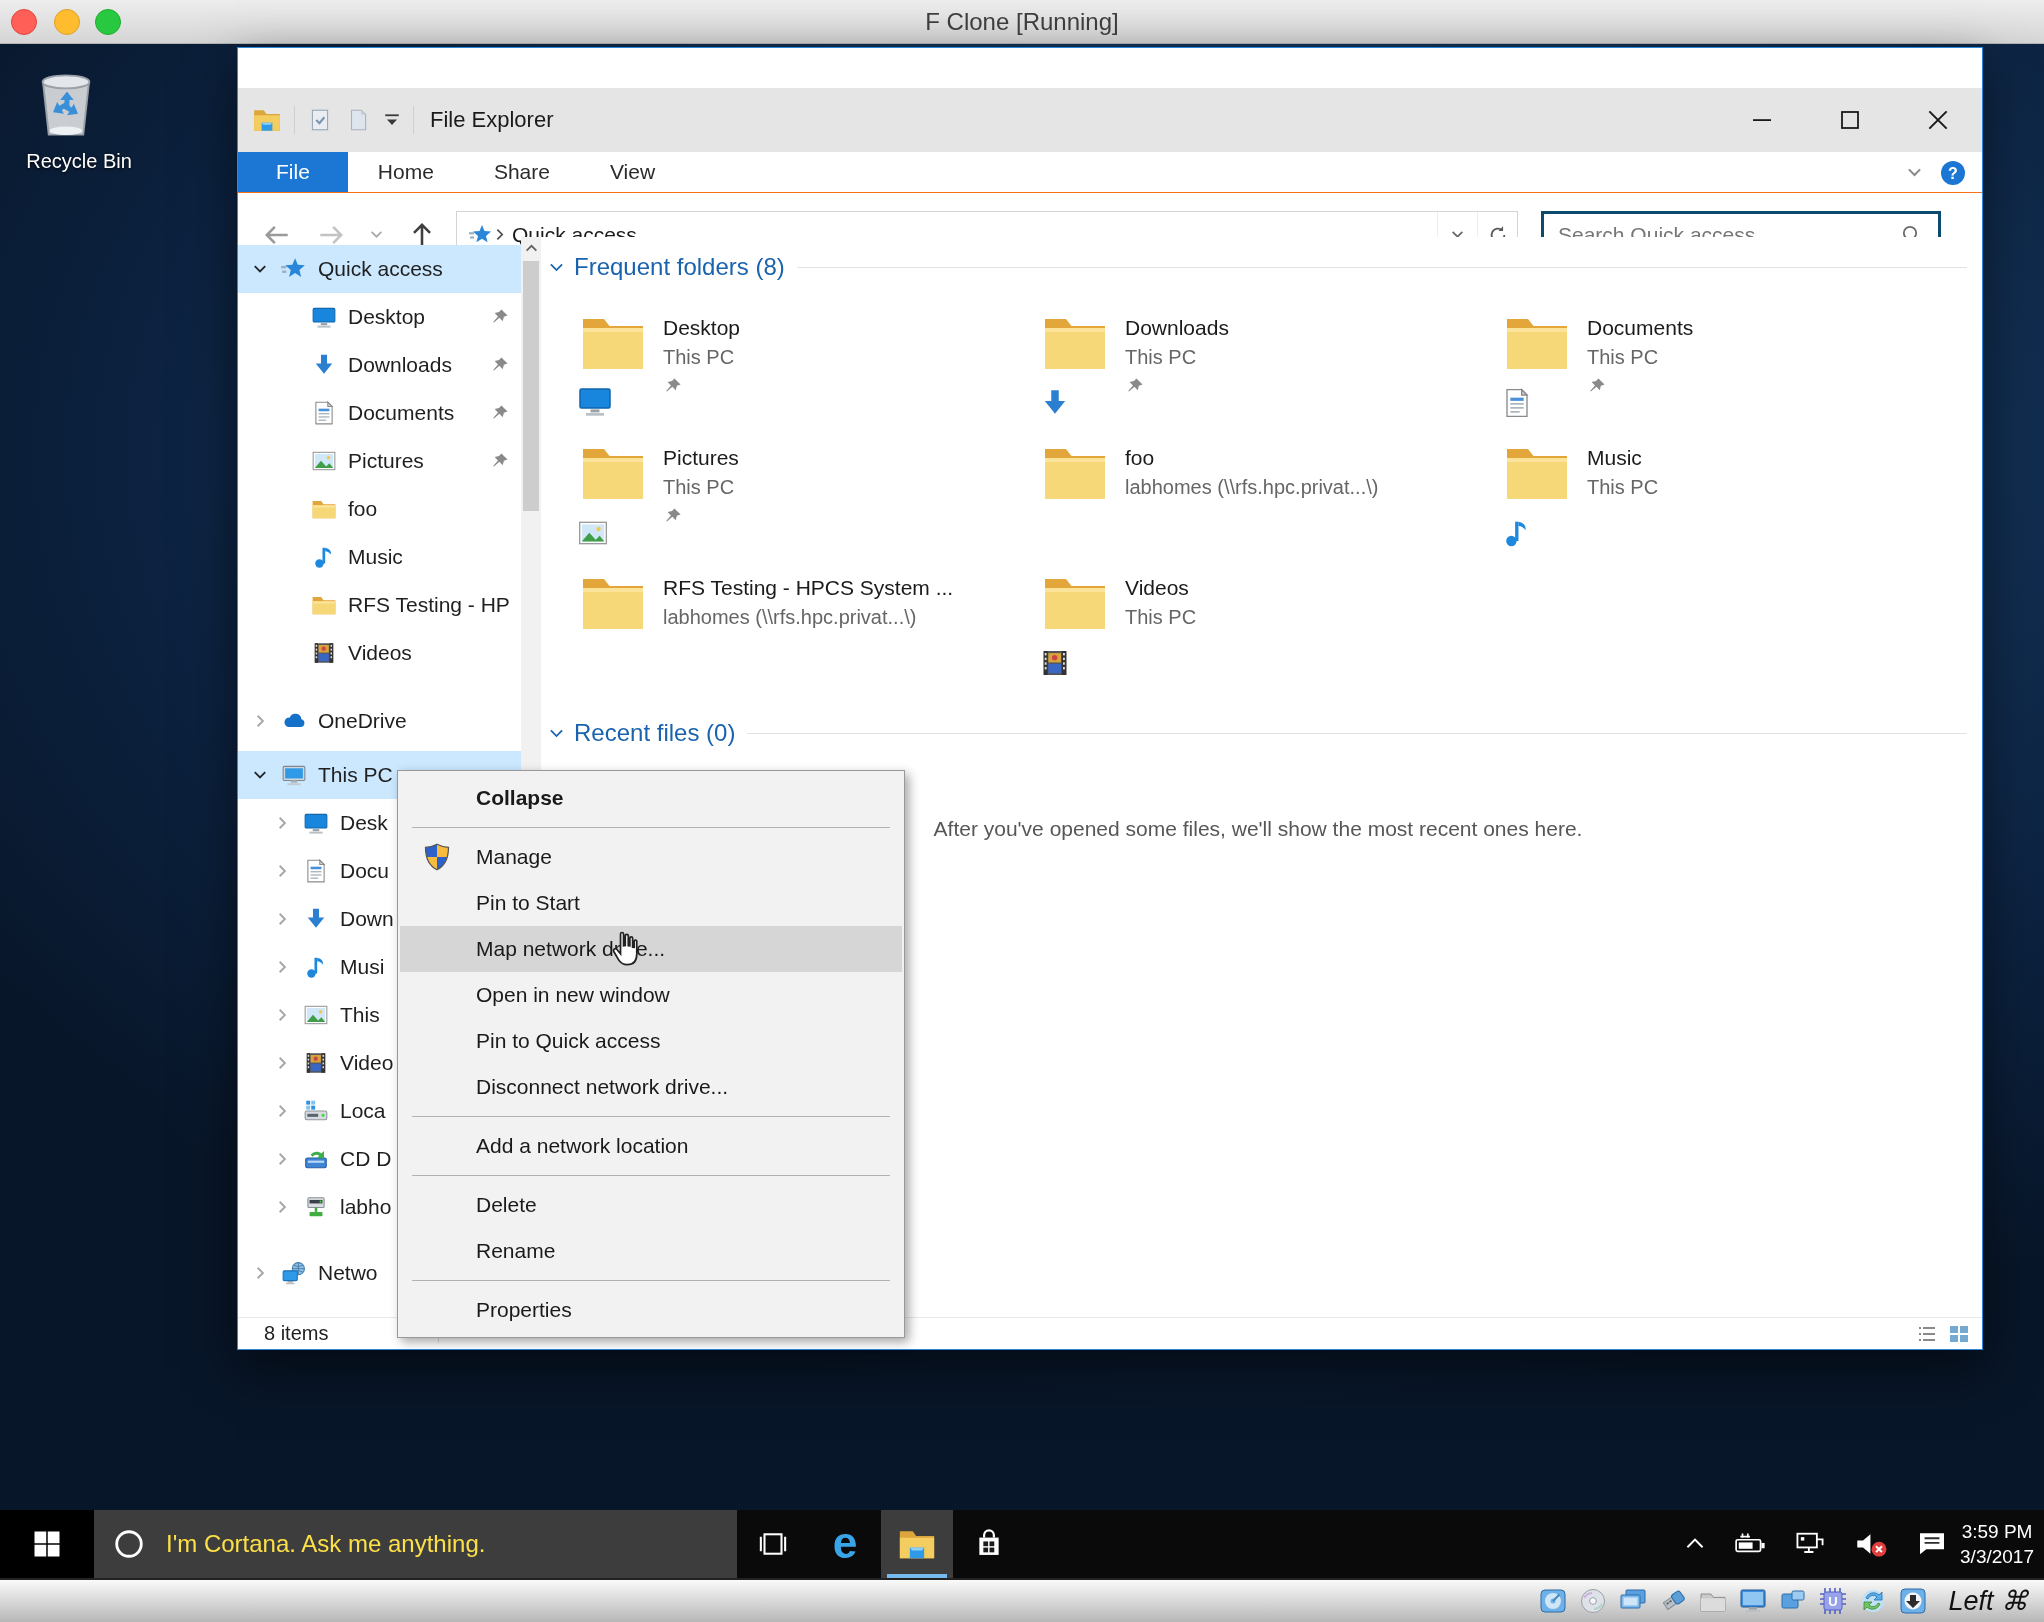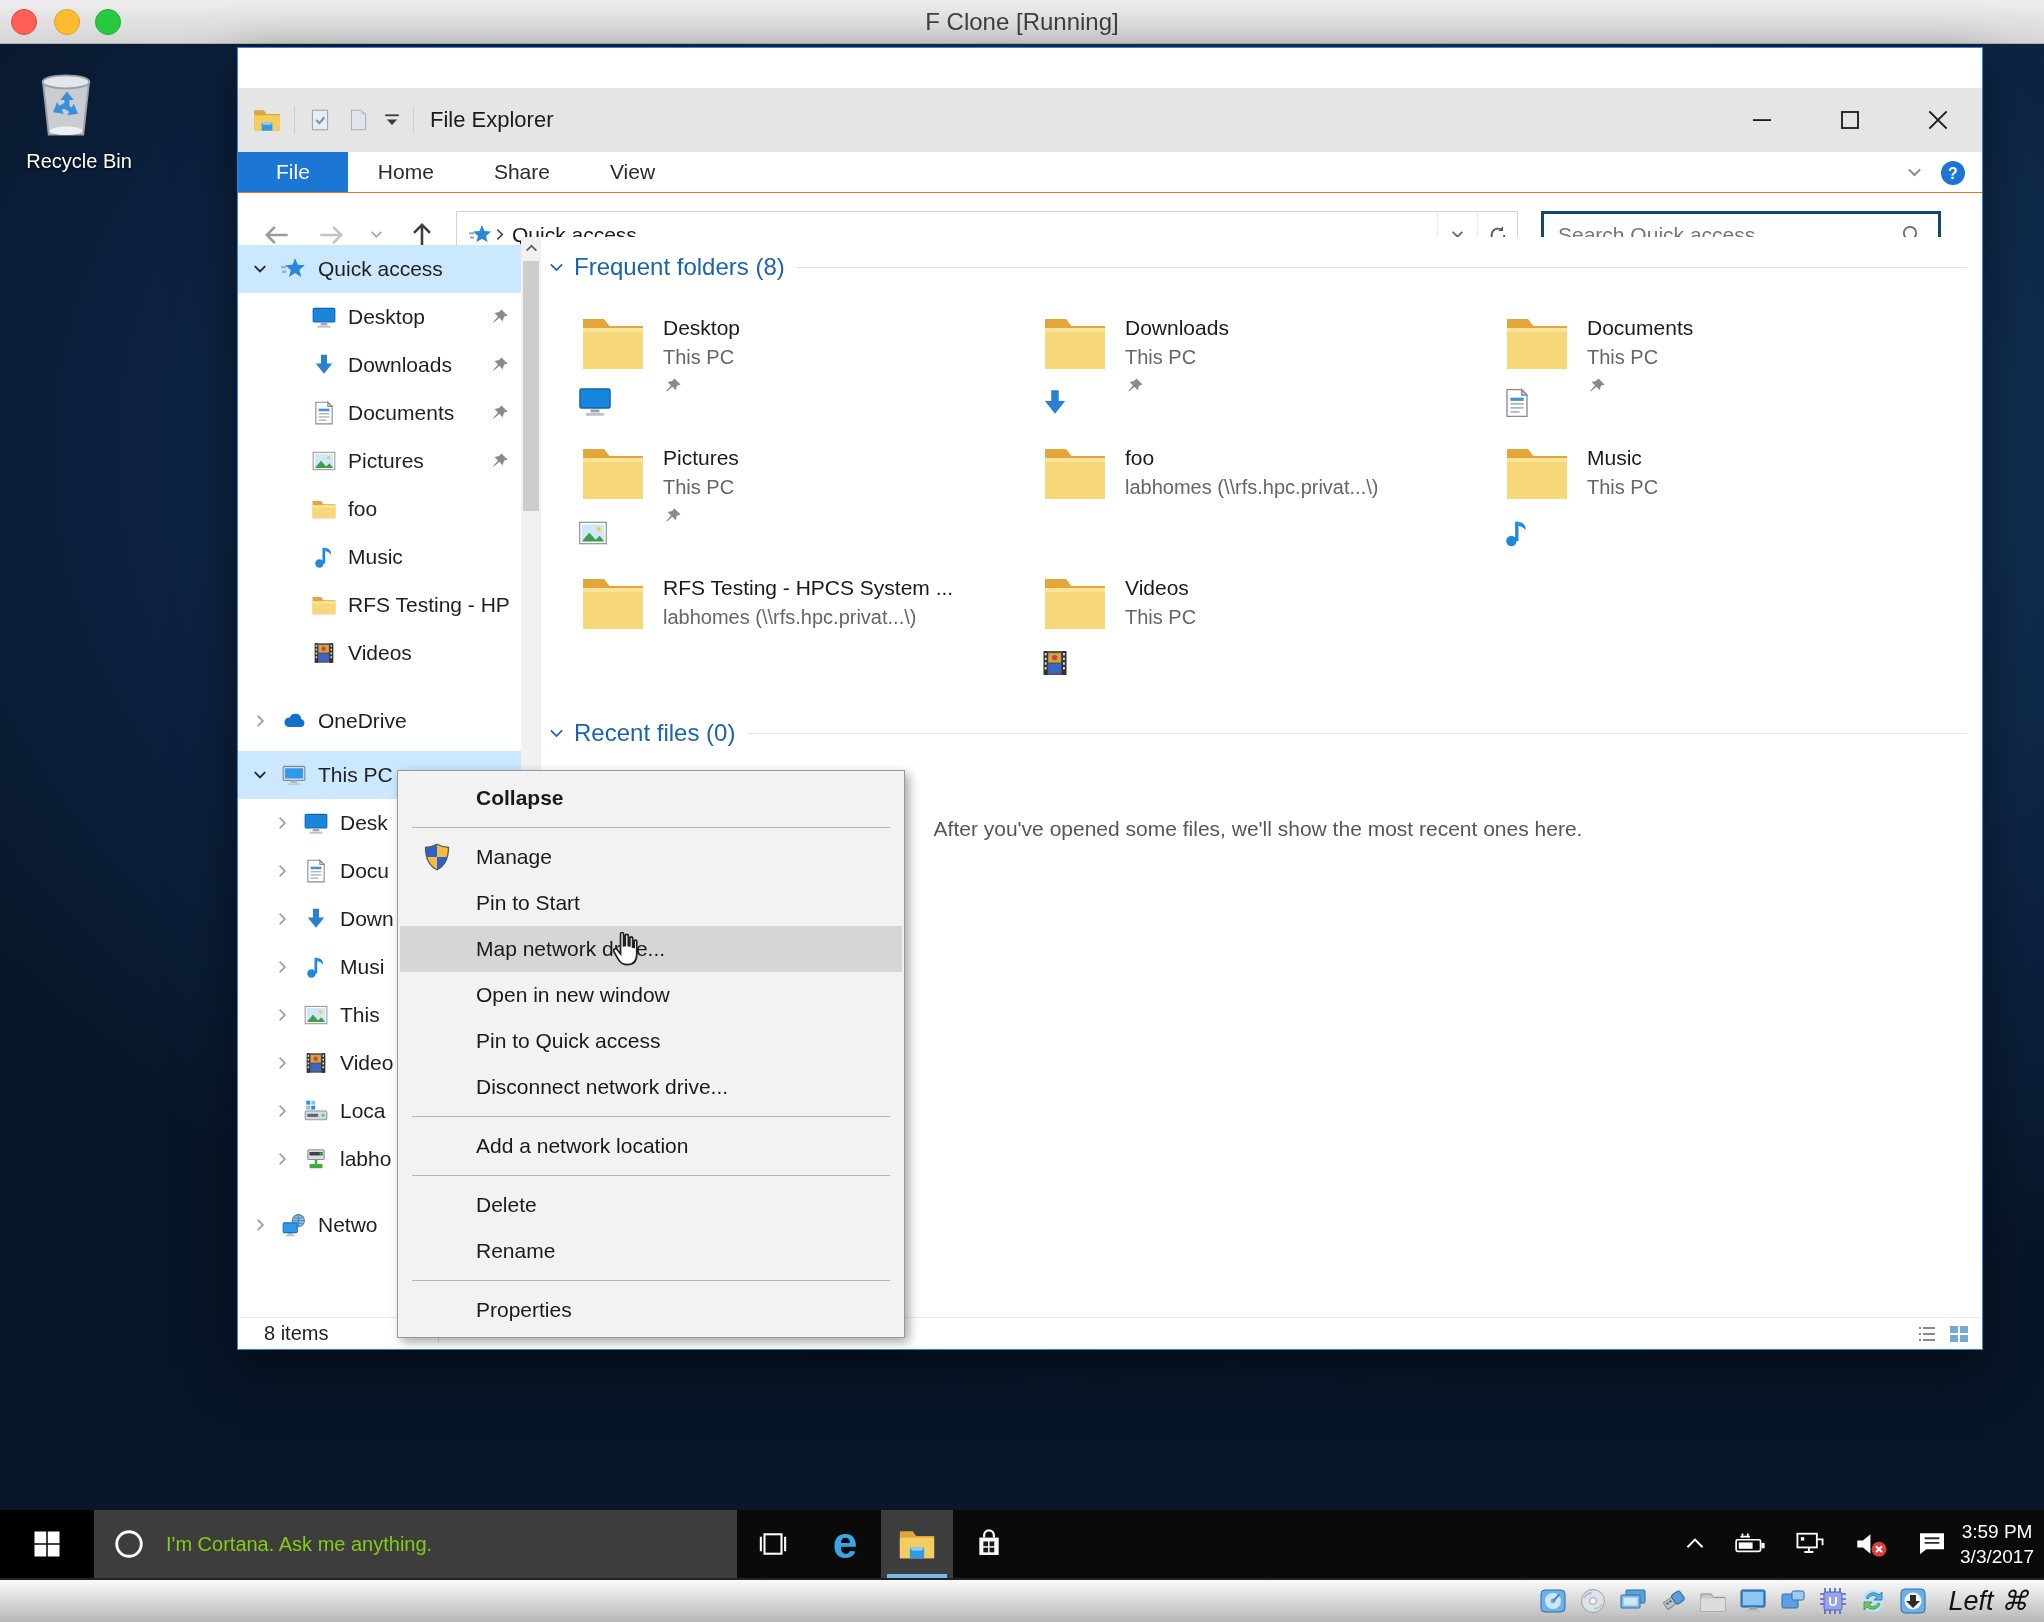--- a/index.html
+++ b/index.html
@@ -84,21 +84,21 @@
   .mi{height:46px;display:flex;align-items:center;padding-left:76px;font-size:21px;color:#1a1a1a;position:relative;}
   .mi.bold{font-weight:bold;}
   .mi.hl{background:#d6d6d6;}
   .mi .micon{position:absolute;left:22px;top:8px;}
   .msep{height:1px;background:#b2b2b2;margin:6px 12px;}
   .cursor-hand{position:absolute;left:604px;top:882px;z-index:6;}
   
   .taskbar{position:absolute;left:0;top:1510px;width:2044px;height:68px;background:#0a0a0a;display:flex;align-items:stretch;}
   .tb-start{width:94px;background:#000;display:flex;align-items:center;justify-content:center;flex:none;}
   .tb-cortana{width:643px;background:#3d3d3d;display:flex;align-items:center;gap:20px;padding-left:18px;flex:none;}
-  .tb-cortana .ph{color:#84cc16;font-size:20px;}
+  .tb-cortana .ph{color:#fde047;font-size:24px;}
   .tb-btn{width:72px;display:flex;align-items:center;justify-content:center;position:relative;flex:none;}
   .tb-btn.active{background:#3d3d3d;}
   .tb-btn.active::after{content:"";position:absolute;bottom:0;left:6px;right:6px;height:4px;background:#76b9ed;}
   .tb-spacer{flex:1;}
   .tray{display:flex;align-items:center;gap:26px;margin-right:12px;flex:none;}
   .clock{font-size:19px;color:#fff;text-align:center;line-height:25px;margin-right:10px;flex:none;
     display:flex;flex-direction:column;justify-content:center;}
   
   .vmbar{position:absolute;left:0;top:1578px;width:2044px;height:44px;border-top:2px solid #222;
     background:linear-gradient(#fafafa,#b7b7b7);display:flex;align-items:center;justify-content:flex-end;
@@ -557,20 +557,35 @@
                 <span class="tlabel">Loca</span>
               </div>
               <div class="trow d1c">
                 <span class="chev">
                   <svg viewBox="0 0 12 12" width="14" height="14">
                     <path d="M4 1.5L8.5 6 4 10.5" fill="none" stroke="#a6a6a6" stroke-width="1.6"></path>
                   </svg>
                 </span>
                 <span class="ticon">
                   <svg viewBox="0 0 24 24" width="26" height="26">
+                    <rect x="2.5" y="11" width="19" height="9" rx="1.5" fill="#3f85d6" stroke="#2a5fa6"></rect>
+                    <rect x="4.5" y="13.5" width="15" height="2" fill="#bcd7f2"></rect>
+                    <path d="M7 8c2.8-3.4 7.4-3.6 10-1l2.4-2.4v6.6h-6.6l2.2-2.2c-1.8-1.6-4.6-1.4-6 1z" fill="#3fae4a"></path>
+                  </svg>
+                </span>
+                <span class="tlabel">CD D</span>
+              </div>
+              <div class="trow d1c">
+                <span class="chev">
+                  <svg viewBox="0 0 12 12" width="14" height="14">
+                    <path d="M4 1.5L8.5 6 4 10.5" fill="none" stroke="#a6a6a6" stroke-width="1.6"></path>
+                  </svg>
+                </span>
+                <span class="ticon">
+                  <svg viewBox="0 0 24 24" width="26" height="26">
                     <rect x="4.5" y="3.5" width="15" height="9" rx="1" fill="#d9dde1" stroke="#8a9198"></rect>
                     <rect x="6" y="5.5" width="12" height="3.2" fill="#3a4148"></rect>
                     <circle cx="16.2" cy="7.1" r="1" fill="#41d33f"></circle>
                     <rect x="10.8" y="12.5" width="2.4" height="4" fill="#3fae3f"></rect>
                     <rect x="6" y="16.5" width="12" height="4" rx="1" fill="#3fae3f"></rect>
                   </svg>
                 </span>
                 <span class="tlabel">labho</span>
               </div>
               <div style="height: 18px;"></div>

